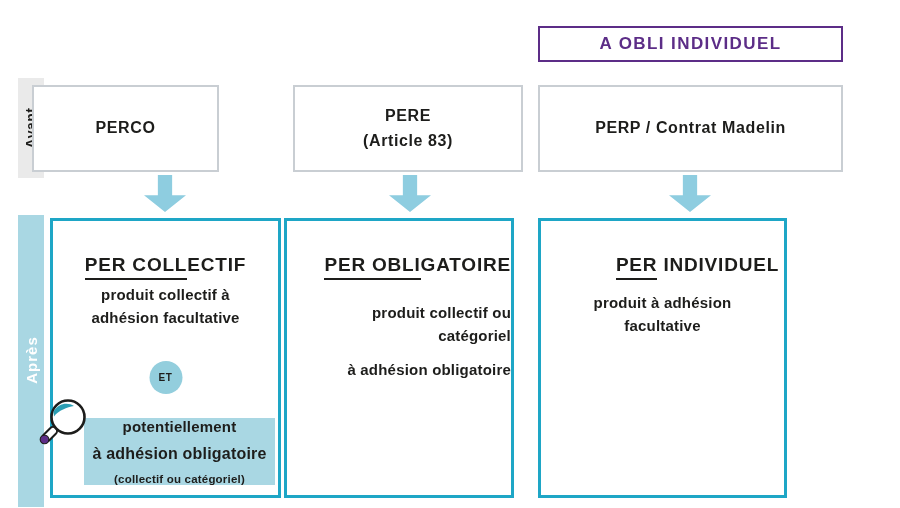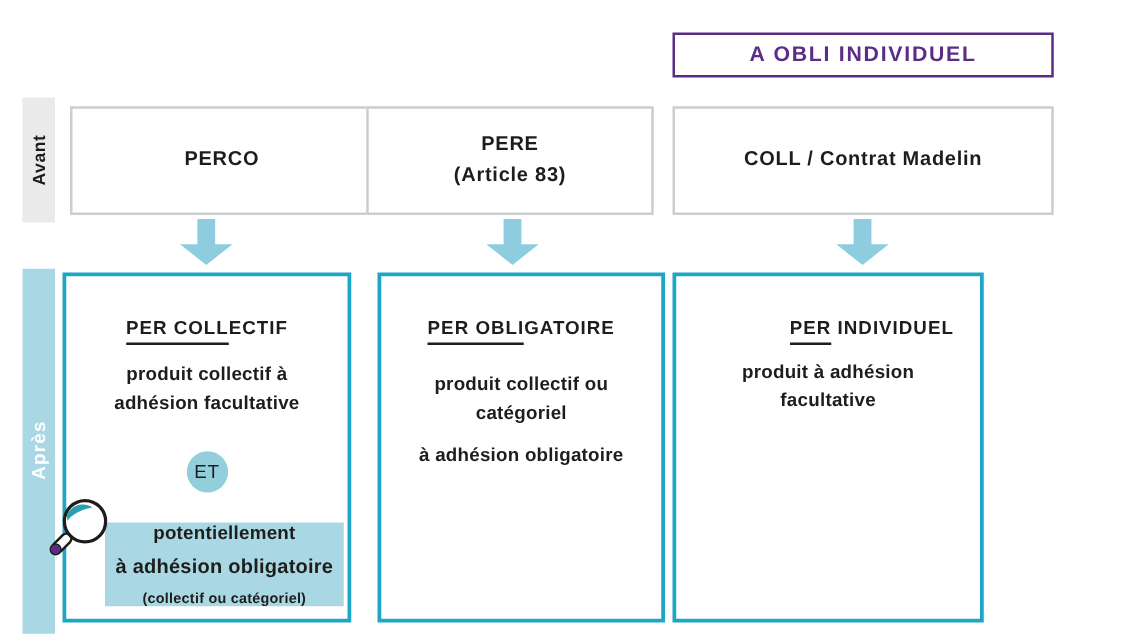--- a/index.html
+++ b/index.html
@@ -24,53 +24,53 @@
     transform:rotate(-90deg);font-weight:bold;white-space:nowrap;
   }
   .vlabel-avant{left:-19px;top:115px;width:100px;height:26px;font-size:14px;color:#1d1d1b;letter-spacing:.5px;}
   .vlabel-apres{left:-69px;top:347px;width:200px;height:26px;font-size:15px;color:#ffffff;letter-spacing:1px;}
   
   .gbox{
     position:absolute;top:85px;height:87px;border:2px solid #c9ced3;background:#fff;
     display:flex;flex-direction:column;align-items:center;justify-content:center;
     font-weight:bold;font-size:16px;letter-spacing:.6px;text-align:center;line-height:1.55;box-sizing:border-box;
   }
-  .gbox1{left:56px;width:243px;}
+  .gbox1{left:32px;width:187px;}
   .gbox2{left:293px;width:230px;}
   .gbox3{left:538px;width:305px;}
   
   .arrow{
     position:absolute;top:175px;width:42px;height:37px;background:#8ecde0;
     clip-path:polygon(33% 0,67% 0,67% 55%,100% 55%,50% 100%,0 55%,33% 55%);
   }
   .arrow1{left:144px;} .arrow2{left:389px;} .arrow3{left:669px;}
   
   .tbox{
     position:absolute;top:218px;height:280px;border:3px solid #1ea6c6;background:#fff;
     box-sizing:border-box;text-align:center;
   }
   .tbox1{left:50px;width:231px;}
-  .tbox2{left:302px;width:230px;}
+  .tbox2{left:284px;width:230px;text-align:right;}
   .tbox3{left:538px;width:249px;}
   .ttitle{
-    margin-top:33px;font-weight:bold;font-size:15px;letter-spacing:.8px;white-space:nowrap;
+    margin-top:33px;font-weight:bold;font-size:19px;letter-spacing:.8px;white-space:nowrap;
   }
   .ttitle .u{border-bottom:2px solid #1d1d1b;padding-bottom:3px;}
   .tbox3 .ttitle{transform:translateX(35px);}
   .tbody{font-weight:bold;font-size:15px;letter-spacing:.2px;line-height:1.5;}
-  .tbox1 .tbody{margin-top:18px;}
+  .tbox1 .tbody{margin-top:8px;}
   .tbox2 .tbody{margin-top:26px;}
   .tbox2 .tbody2{margin-top:12px;}
   .tbox3 .tbody{margin-top:16px;}
   
   .et-badge{
     position:absolute;left:50%;top:140px;transform:translateX(-50%);
     width:33px;height:33px;border-radius:50%;background:#93cedd;
     display:flex;align-items:center;justify-content:center;
-    font-weight:normal;font-size:15px;letter-spacing:.5px;color:#1d1d1b;
+    font-weight:bold;font-size:10px;letter-spacing:.5px;color:#1d1d1b;
   }
   
   .highlight{
     position:absolute;left:31px;top:197px;width:191px;height:67px;background:#a9d7e3;
     display:flex;flex-direction:column;align-items:center;justify-content:space-between;
   }
   .hl1{font-weight:bold;font-size:15px;letter-spacing:.2px;white-space:nowrap;}
   .hl2{font-weight:bold;font-size:16px;letter-spacing:.2px;white-space:nowrap;margin-top:2px;}
   .hl3{font-weight:bold;font-size:11.5px;letter-spacing:.2px;white-space:nowrap;margin-top:2px;}
   
@@ -91,21 +91,21 @@
   <div class="vlabel vlabel-apres">Après</div>
 
   <div class="gbox gbox1">
     <span>PERCO</span>
   </div>
   <div class="gbox gbox2">
     <span>PERE</span>
     <span>(Article 83)</span>
   </div>
   <div class="gbox gbox3">
-    <span>COLL / Contrat Madelin</span>
+    <span>PERP / Contrat Madelin</span>
   </div>
 
   <div class="arrow arrow1"></div>
   <div class="arrow arrow2"></div>
   <div class="arrow arrow3"></div>
 
   <div class="tbox tbox1">
     <div class="ttitle">
       <span class="u">PER COLL</span><span>ECTIF</span>
     </div>

